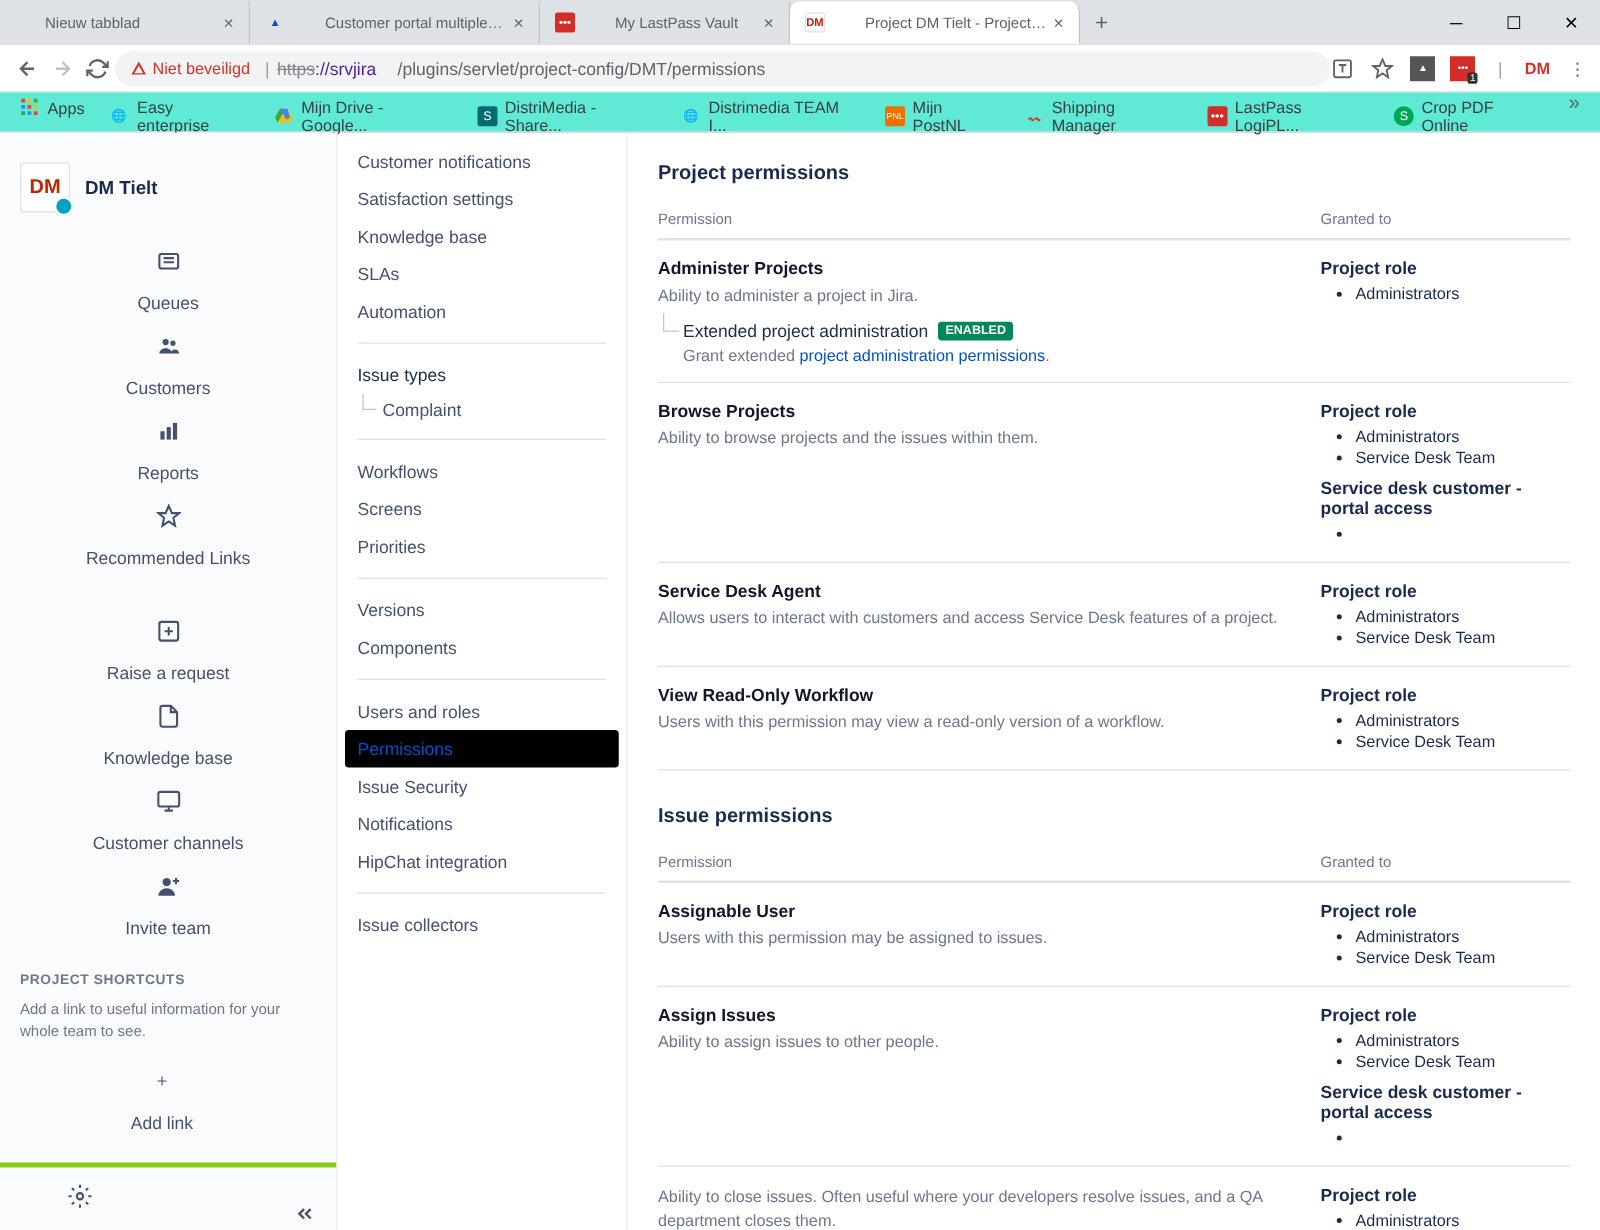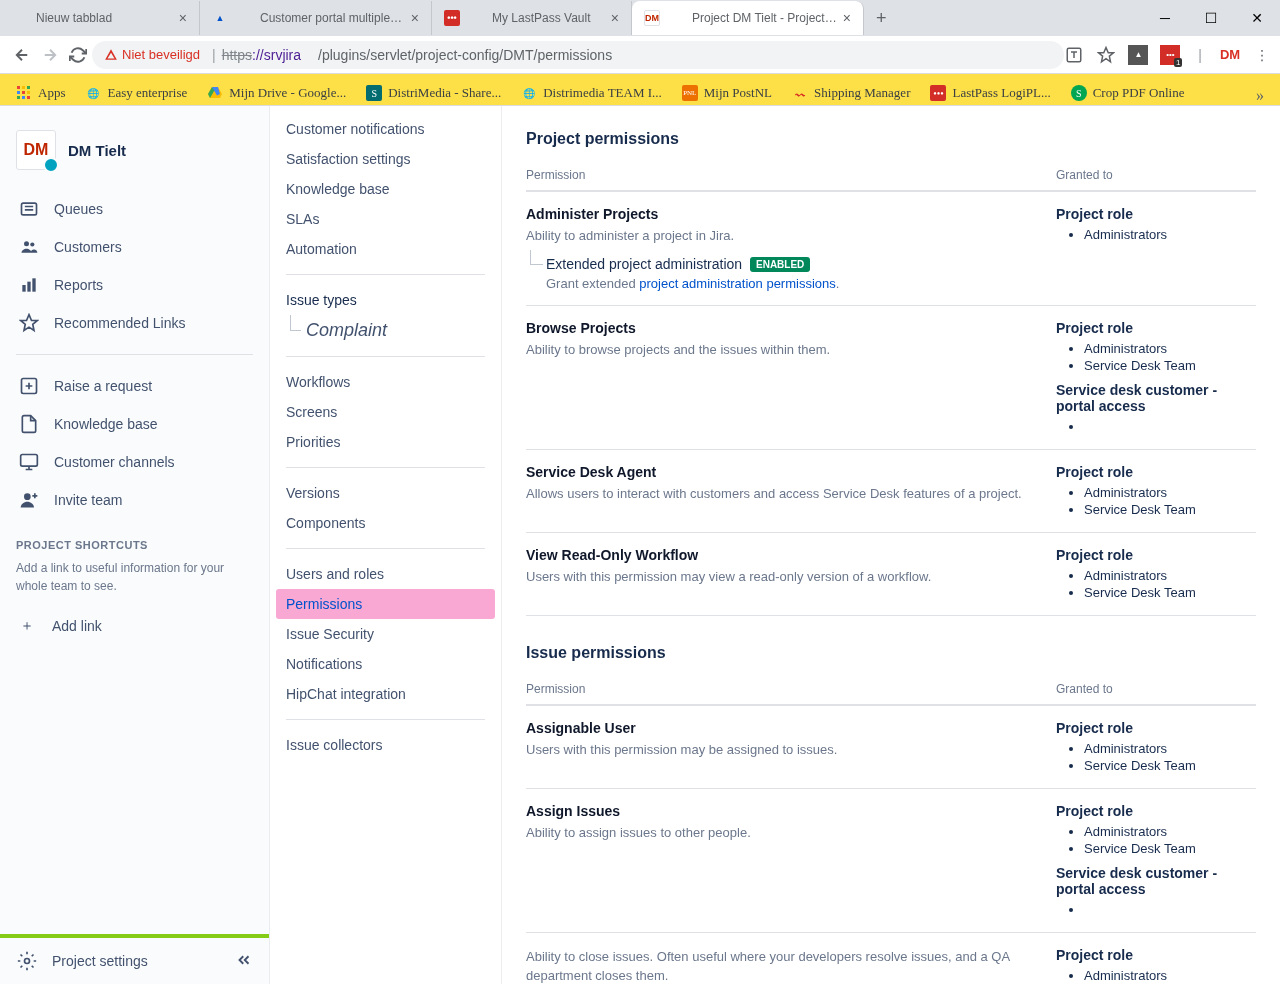--- a/index.html
+++ b/index.html
@@ -25,55 +25,55 @@
 .url-warning svg { width: 14px; height: 14px; }
 .url-divider { color: #9aa0a6; margin: 0 6px; }
 .url-text { color: #202124; }
 .url-https { text-decoration: line-through; color: #80868b; }
 .url-host { color: #4c1d95; }
 .url-path { color: #5f6368; margin-left: 17px; }
 .toolbar-icons { display: flex; align-items: center; gap: 12px; }
 .toolbar-icon { width: 20px; height: 20px; display: flex; align-items: center; justify-content: center; color: #5f6368; }
 .profile-badge { background: none; color: #d93025; font-weight: 600; font-size: 13px; padding: 2px 4px; }
 
-.bookmarks-bar { display: flex; align-items: flex-end; height: 32px; background: #fde047; padding: 0 8px; gap: 4px; font-size: 13px; color: #3c4043; border-bottom: 1px solid #dadce0; font-family: Liberation Serif, serif; }
+.bookmarks-bar { display: flex; align-items: flex-start; height: 32px; background: #5eead4; padding: 0 8px; gap: 4px; font-size: 13px; color: #3c4043; border-bottom: 1px solid #dadce0; }
 .bookmark { display: flex; align-items: center; gap: 6px; padding: 4px 8px; border-radius: 4px; cursor: pointer; }
 .bookmark-icon { width: 16px; height: 16px; border-radius: 2px; display: flex; align-items: center; justify-content: center; font-size: 10px; flex-shrink: 0; }
 .bookmark-chevron { margin-left: auto; padding: 0 8px; font-size: 16px; color: #5f6368; }
 
 
 .app { display: flex; height: calc(100vh - 106px); }
 .sidebar-a { width: 270px; border-right: 1px solid #ebecf0; background: #fafbfc; display: flex; flex-direction: column; }
 .sidebar-b { width: 232px; border-right: 1px solid #ebecf0; overflow-y: auto; padding: 8px 0; }
 .main { flex: 1; overflow-y: auto; padding: 16px 24px; position: relative; }
 
 .project-header { display: flex; align-items: center; padding: 24px 16px 16px; gap: 12px; }
 .project-avatar { width: 40px; height: 40px; background: #fff; border: 1px solid #dfe1e6; border-radius: 3px; display: flex; align-items: center; justify-content: center; font-weight: 700; color: #bf2600; font-size: 16px; position: relative; }
 .project-status { position: absolute; bottom: -4px; right: -4px; width: 16px; height: 16px; background: #00a3bf; border-radius: 50%; border: 2px solid #fafbfc; }
 .project-name { font-weight: 600; font-size: 15px; color: #172b4d; }
 
 .nav-list { padding: 4px 8px; }
-.nav-item { display: flex; align-items: center; gap: 14px; padding: 8px 10px; border-radius: 3px; color: #42526e; cursor: pointer; }
+.nav-item { display: flex; align-items: center; gap: 14px; padding: 8px 10px; border-radius: 3px; color: #42526e; cursor: pointer; flex-direction: column; }
 .nav-icon { width: 22px; height: 22px; display: flex; align-items: center; justify-content: center; color: #42526e; }
 .nav-hr { height: 1px; background: #dfe1e6; margin: 8px 16px; }
 
 .shortcuts { padding: 16px; }
 .shortcuts-title { font-size: 11px; font-weight: 700; letter-spacing: 0.5px; color: #6b778c; margin-bottom: 8px; }
 .shortcuts-desc { font-size: 12px; color: #6b778c; line-height: 1.5; margin-bottom: 12px; }
 
 .footer-settings { margin-top: auto; padding: 12px 16px; display: flex; align-items: center; justify-content: space-between; border-top: 4px solid #84cc16; }
 .footer-left { display: flex; align-items: center; gap: 14px; color: #42526e; }
 .collapse-btn { color: #42526e; }
 
 
 .config-item { padding: 7px 16px; color: #42526e; cursor: pointer; font-size: 14px; }
-.config-item.active { background: #f9a8d4; color: #0052cc; font-weight: 500; border-radius: 3px; margin: 0 6px; padding: 7px 10px; }
+.config-item.active { background: #000000; color: #0052cc; font-weight: 500; border-radius: 3px; margin: 0 6px; padding: 7px 10px; }
 .config-hr { height: 1px; background: #dfe1e6; margin: 10px 16px; }
 .config-heading { padding: 7px 16px; font-size: 14px; color: #172b4d; font-weight: 400; }
-.config-sub { padding: 5px 16px 5px 36px; color: #42526e; font-size: 18px; position: relative; font-style: italic; }
+.config-sub { padding: 5px 16px 5px 36px; color: #42526e; font-size: 14px; position: relative; }
 .config-sub::before { content: ""; position: absolute; left: 20px; top: 0; bottom: 50%; width: 10px; border-left: 1px solid #c1c7d0; border-bottom: 1px solid #c1c7d0; }
 
 
 .section-title { font-size: 16px; font-weight: 600; color: #172b4d; margin: 8px 0 12px; }
 .perm-table { width: 100%; }
 .perm-header { display: flex; padding: 8px 0; border-bottom: 2px solid #dfe1e6; font-size: 12px; color: #6b778c; font-weight: 500; }
 .perm-col-l { flex: 1; padding-right: 20px; }
 .perm-col-r { width: 200px; }
 .perm-row { display: flex; padding: 14px 0; border-bottom: 1px solid #dfe1e6; }
 .perm-name { font-weight: 600; color: #0f172a; font-size: 14px; margin-bottom: 4px; }

